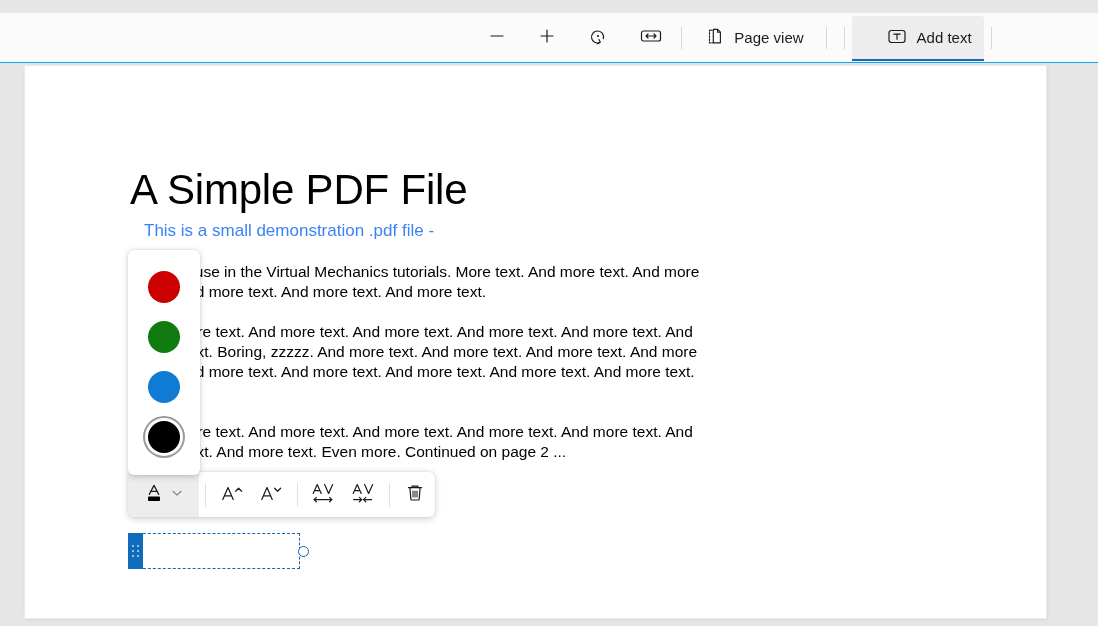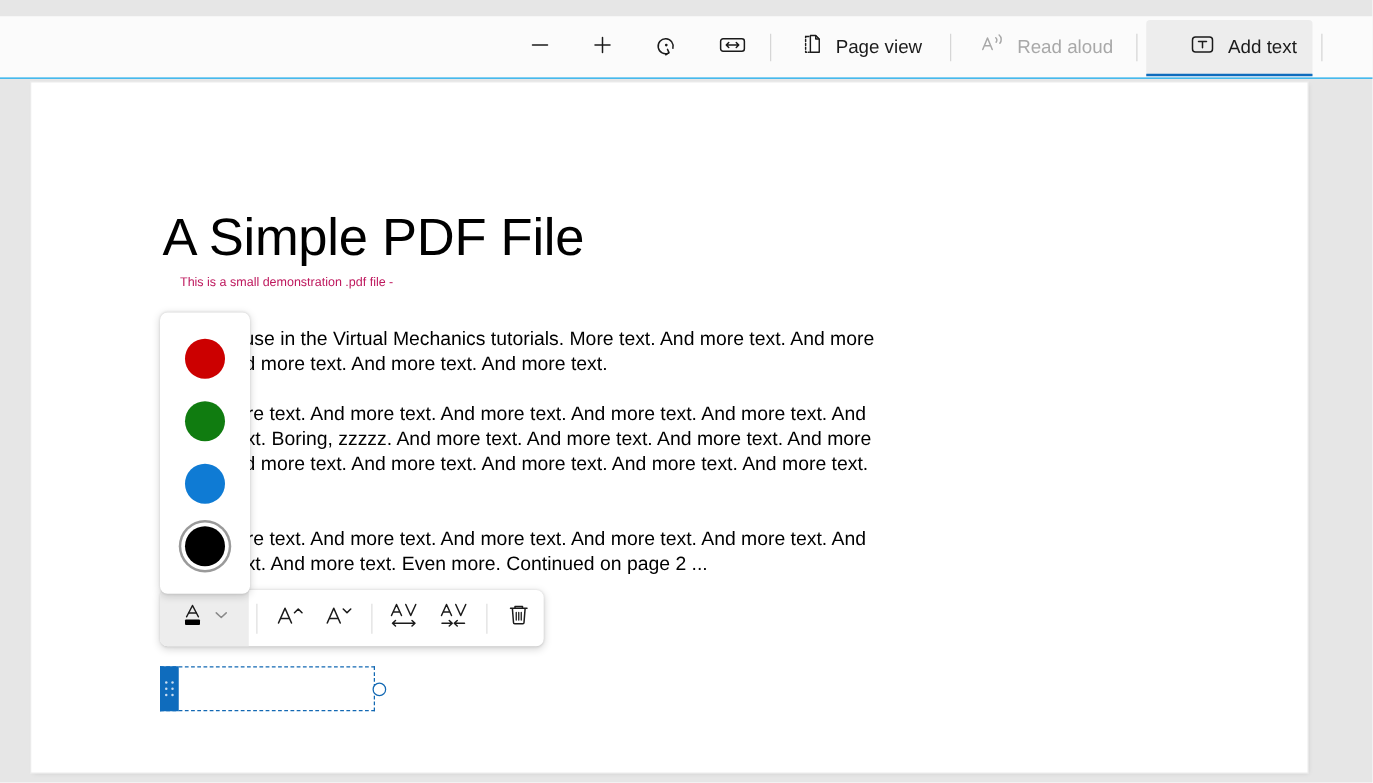--- a/index.html
+++ b/index.html
@@ -92,22 +92,22 @@
     font-weight: 400;
     color: #000;
     letter-spacing: -0.2px;
     white-space: nowrap;
     margin-top: 28px;
   }
   .doc-lead {
     position: absolute;
     left: 119px;
     top: 155px;
-    font-size: 10px;
-    color: #be185d;
+    font-size: 17px;
+    color: #3b82f6;
     white-space: nowrap;
   }
   .doc-para {
     position: absolute;
     left: 119px;
     font-size: 15.5px;
     line-height: 20px;
     color: #000;
     width: 560px;
   }
@@ -314,30 +314,20 @@
           <path d="M5.5 4.2h2.6" stroke="#1b1b1b" stroke-width="1.15" fill="none" stroke-linecap="round"></path>
           <path d="M9.3 3.4h4.3l2.8 2.8v10.6H9.3z" stroke="#1b1b1b" stroke-width="1.15" fill="#fff" stroke-linejoin="round"></path>
           <path d="M13.6 3.4v2.8h2.8" stroke="#1b1b1b" stroke-width="1.15" fill="none" stroke-linejoin="round"></path>
         </svg>
       </span>
       <span>Page view</span>
     </div>
 
     <div class="tb-sep"></div>
 
-    <div class="tb-btn wide disabled">
-      <span class="ico">
-        <svg width="22" height="21" viewBox="0 0 22 21">
-          <path d="M3.2 14.6L7 5.4l3.8 9.2M4.6 11.6h4.9" stroke="#a8a8a8" stroke-width="1.2" fill="none" stroke-linecap="round" stroke-linejoin="round"></path>
-          <path d="M13.6 5.2c1.1.9 1.2 2.5.3 3.5" stroke="#a8a8a8" stroke-width="1.2" fill="none" stroke-linecap="round"></path>
-          <path d="M16.3 3c2 1.7 2.2 4.6.6 6.6" stroke="#a8a8a8" stroke-width="1.2" fill="none" stroke-linecap="round"></path>
-        </svg>
-      </span>
-      <span>Read aloud</span>
-    </div>
 
     <div class="tb-sep tight"></div>
 
     <div class="tb-btn wide active">
       <span class="ico">
         <svg width="22" height="21" viewBox="0 0 22 21">
           <rect x="3" y="4.5" width="16" height="12" rx="2.4" stroke="#1b1b1b" stroke-width="1.2" fill="none"></rect>
           <path d="M7.8 8.2h6.4M11 8.2v5" stroke="#1b1b1b" stroke-width="1.2" fill="none" stroke-linecap="round"></path>
         </svg>
       </span>

